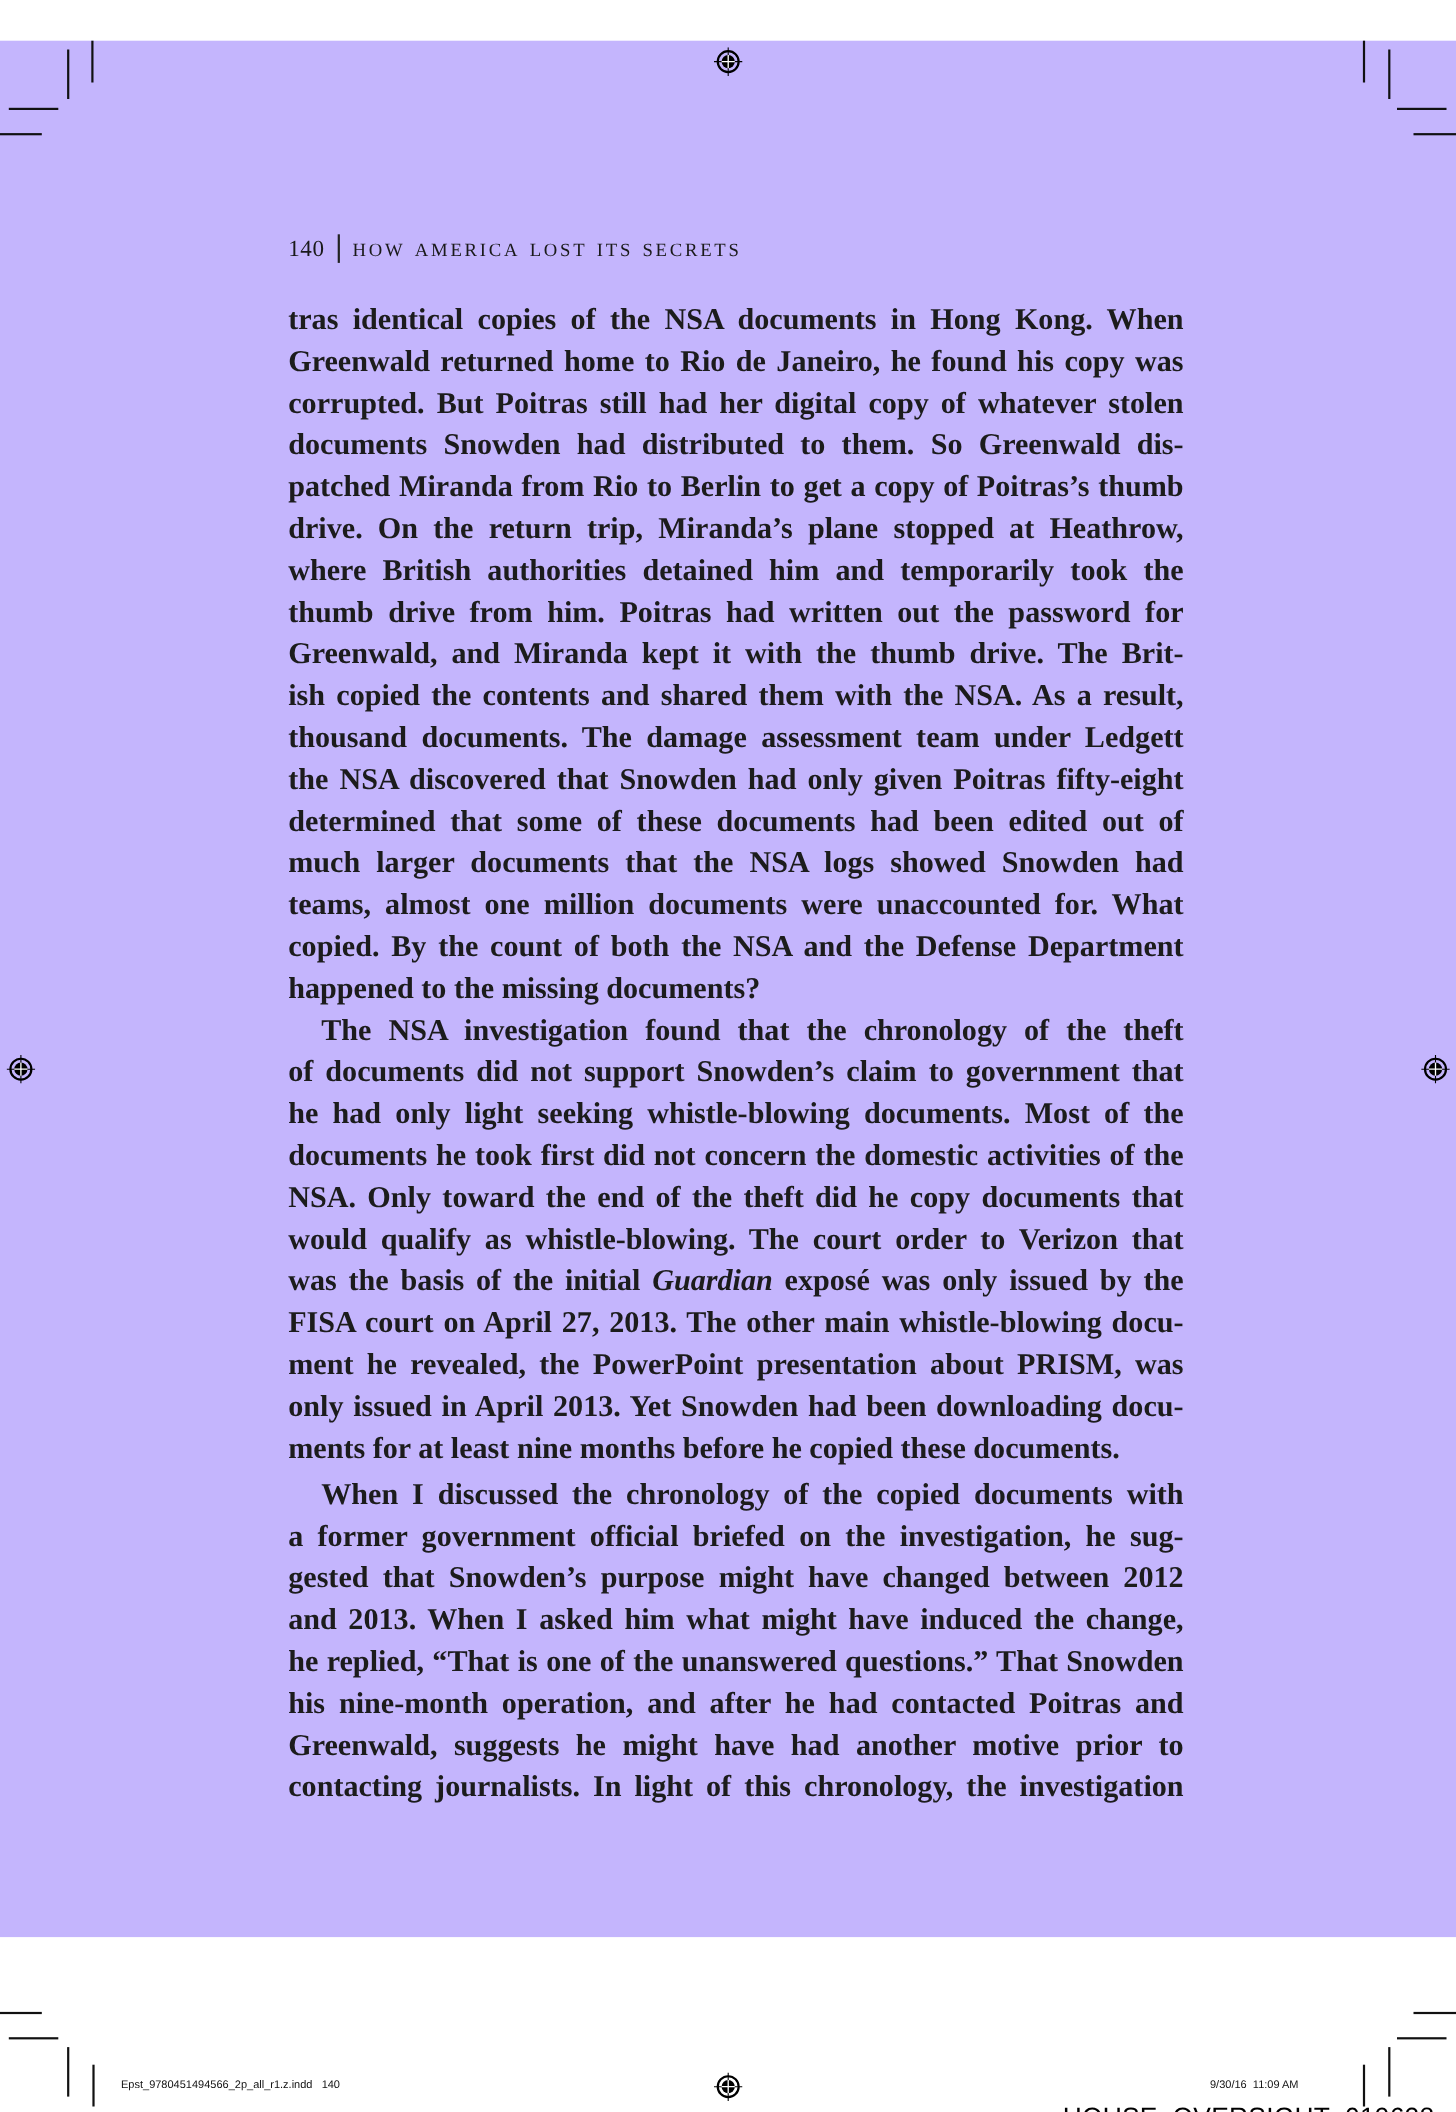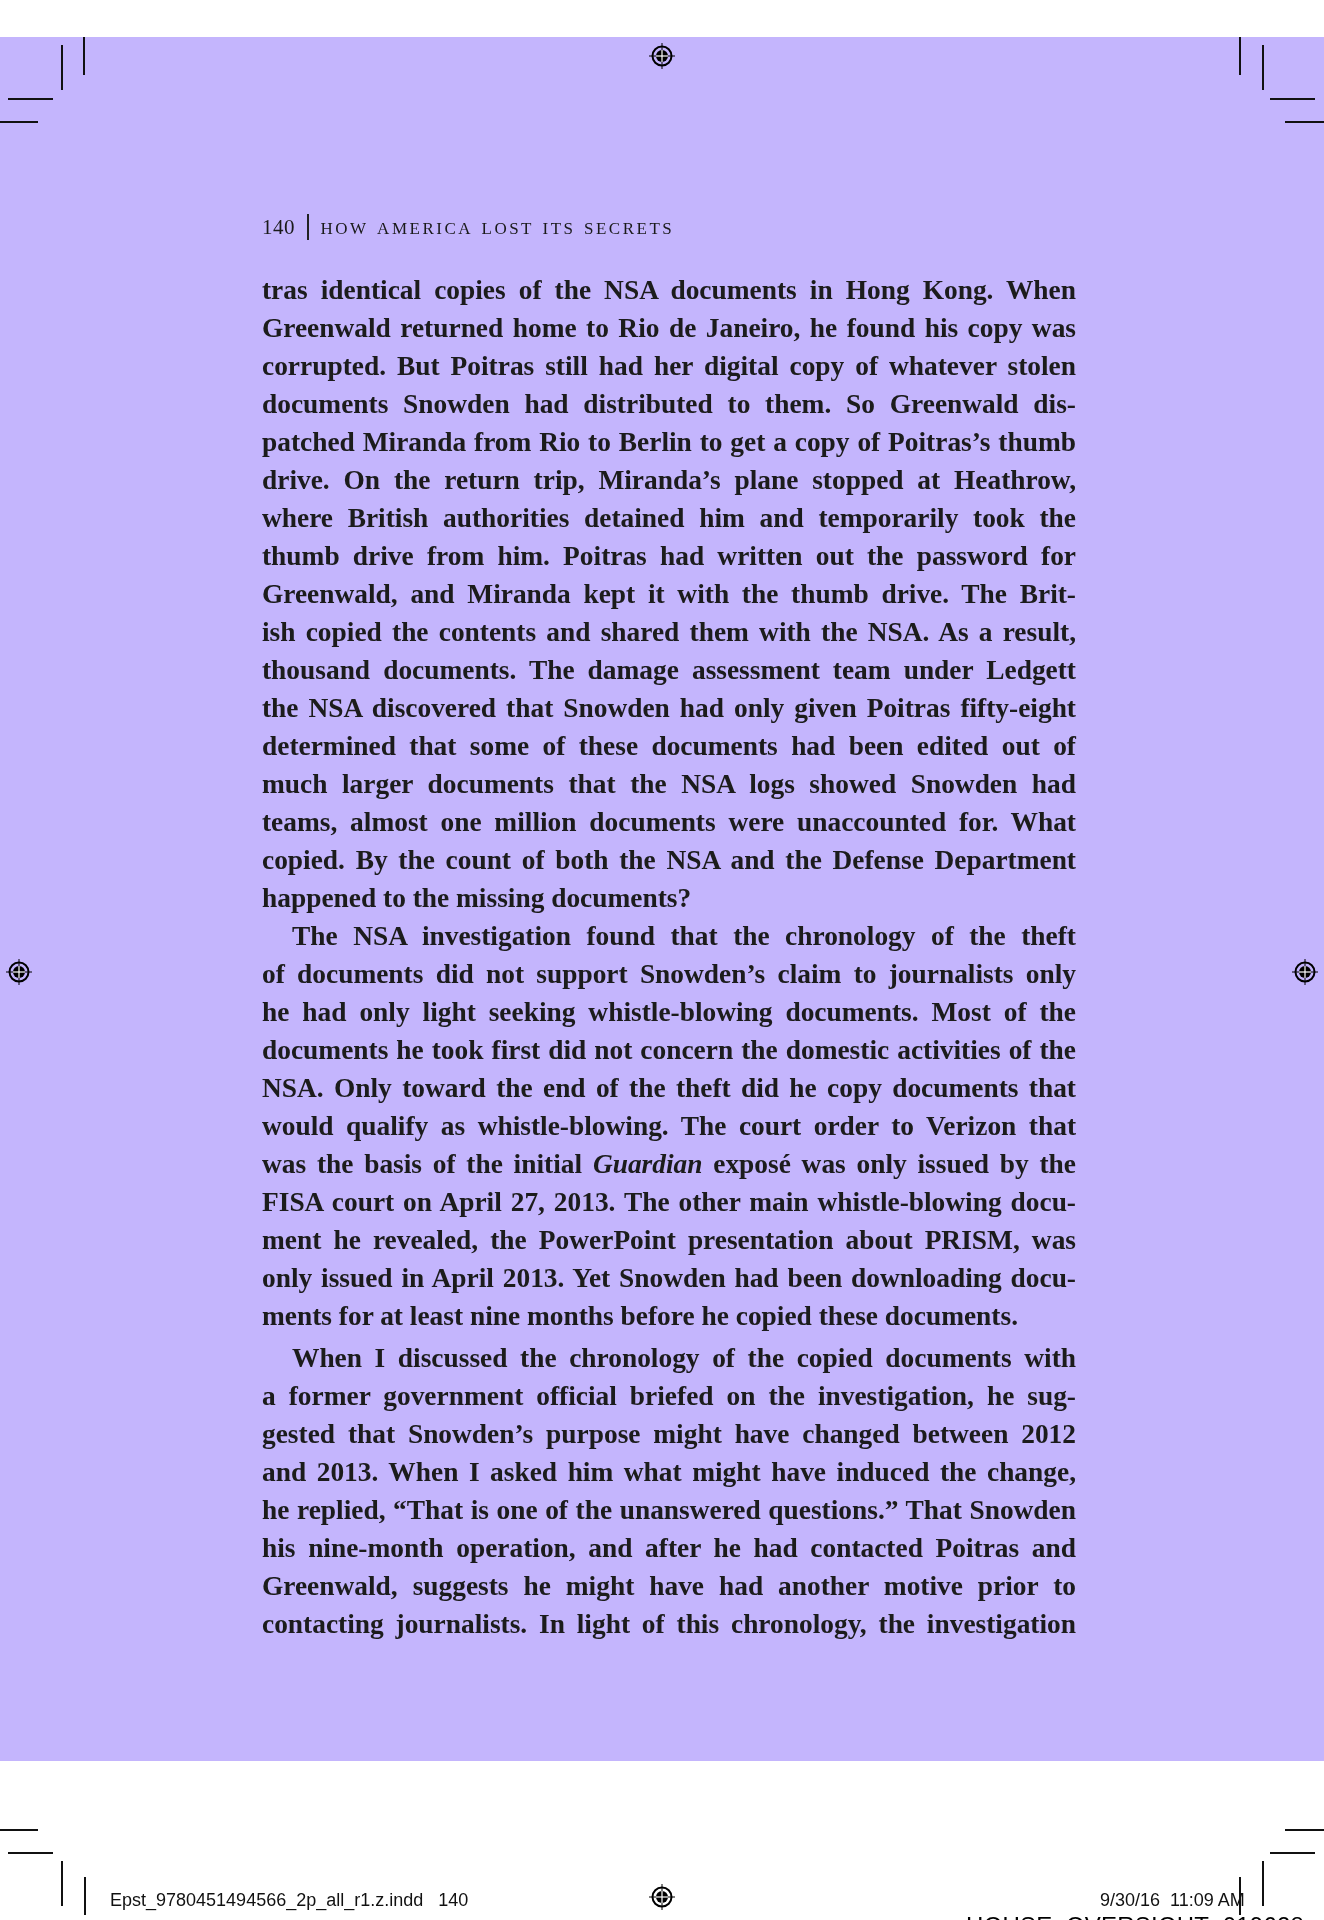--- a/index.html
+++ b/index.html
@@ -37,21 +37,21 @@
   .mark { position: absolute; background: #111; }
   .h { height: 1.5px; }
   .v { width: 1.5px; }
 
   .reg {
     position: absolute; width: 26px; height: 26px;
   }
 
   .slug {
     position: absolute; font-family: "Liberation Sans", "DejaVu Sans", sans-serif;
-    font-size: 18px; color: #111; white-space: nowrap;
+    font-size: 10px; color: #111; white-space: nowrap;
   }
   .bates {
     position: absolute; right: 20px; top: 1875px;
     font-family: "Liberation Sans", "DejaVu Sans", sans-serif;
     font-size: 24px; color: #000; letter-spacing: 0.2px; white-space: nowrap;
   }
 </style>
 </head>
 <body>
 
@@ -129,21 +129,21 @@
         <span class="line">thousand documents. The damage assessment team under Ledgett</span>
         <span class="line">the NSA discovered that Snowden had only given Poitras fifty-eight</span>
         <span class="line">determined that some of these documents had been edited out of</span>
         <span class="line">much larger documents that the NSA logs showed Snowden had</span>
         <span class="line">teams, almost one million documents were unaccounted for. What</span>
         <span class="line">copied. By the count of both the NSA and the Defense Department</span>
         <span class="line last">happened to the missing documents?</span>
       </div>
       <div>
         <span class="line indent">The NSA investigation found that the chronology of the theft</span>
-        <span class="line">of documents did not support Snowden’s claim to journalists only</span>
+        <span class="line">of documents did not support Snowden’s claim to government that</span>
         <span class="line">he had only light seeking whistle-blowing documents. Most of the</span>
         <span class="line">documents he took first did not concern the domestic activities of the</span>
         <span class="line">NSA. Only toward the end of the theft did he copy documents that</span>
         <span class="line">would qualify as whistle-blowing. The court order to Verizon that</span>
         <span class="line">was the basis of the initial <i>Guardian</i> exposé was only issued by the</span>
         <span class="line">FISA court on April 27, 2013. The other main whistle-blowing docu-</span>
         <span class="line">ment he revealed, the PowerPoint presentation about PRISM, was</span>
         <span class="line">only issued in April 2013. Yet Snowden had been downloading docu-</span>
         <span class="line last">ments for at least nine months before he copied these documents.</span>
       </div>

